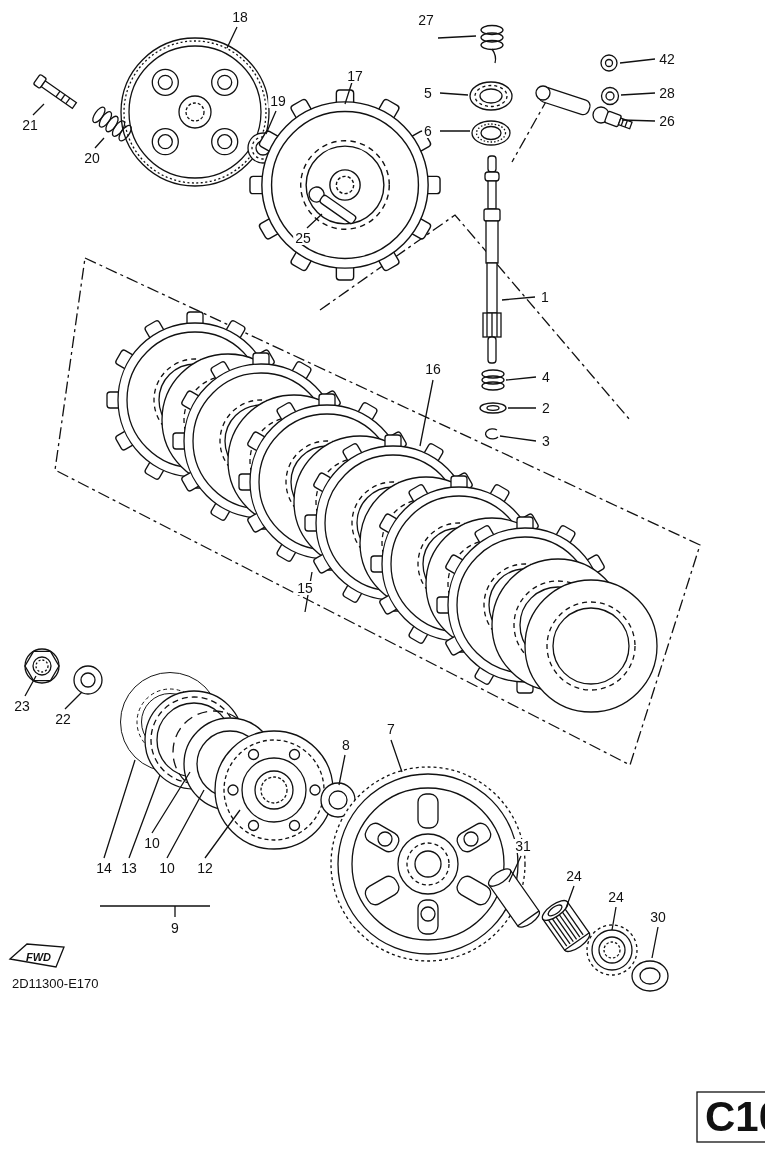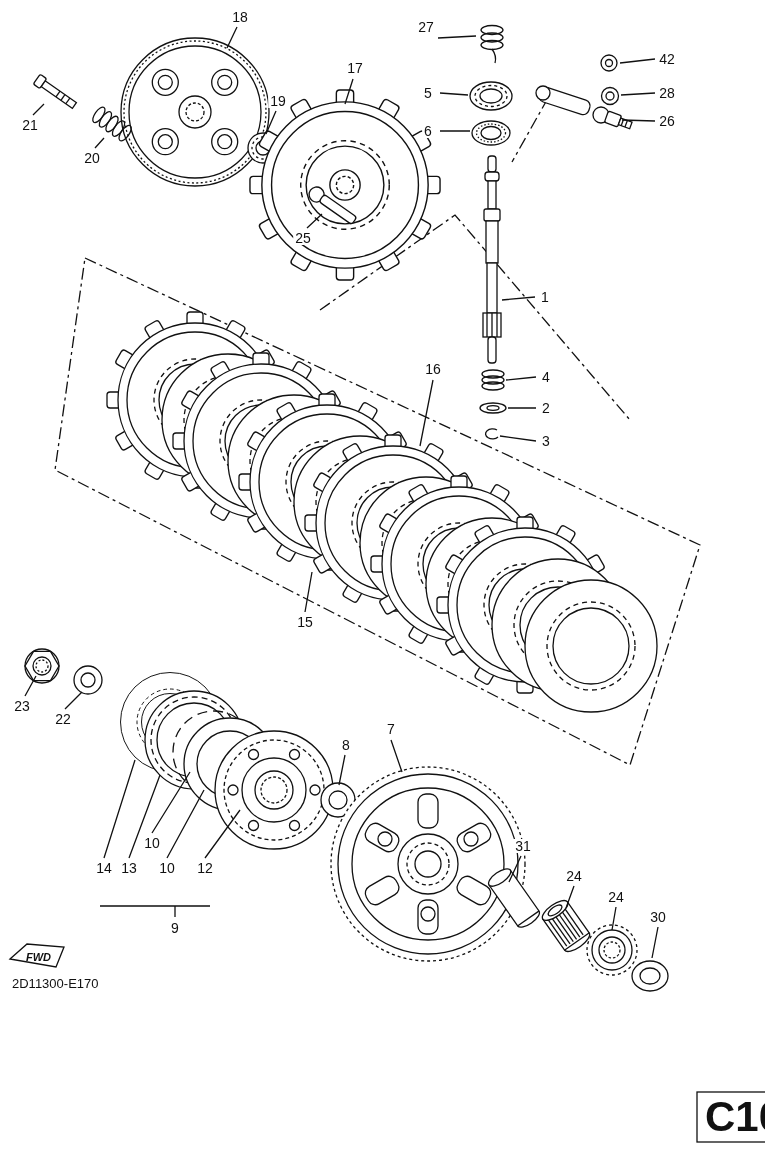--- a/index.html
+++ b/index.html
@@ -317,32 +317,32 @@
   <div class="callout" style="left:428px;top:93px">5</div>
   <div class="callout" style="left:428px;top:131px">6</div>
   <div class="callout" style="left:391px;top:729px">7</div>
   <div class="callout" style="left:346px;top:745px">8</div>
   <div class="callout" style="left:175px;top:928px">9</div>
   <div class="callout" style="left:167px;top:868px">10</div>
   <div class="callout" style="left:152px;top:843px">10</div>
   <div class="callout" style="left:205px;top:868px">12</div>
   <div class="callout" style="left:129px;top:868px">13</div>
   <div class="callout" style="left:104px;top:868px">14</div>
-  <div class="callout" style="left:305px;top:622px">15</div>
+  <div class="callout" style="left:305px;top:588px">15</div>
   <div class="callout" style="left:433px;top:369px">16</div>
-  <div class="callout" style="left:355px;top:68px">17</div>
+  <div class="callout" style="left:355px;top:76px">17</div>
   <div class="callout" style="left:240px;top:17px">18</div>
   <div class="callout" style="left:278px;top:101px">19</div>
   <div class="callout" style="left:92px;top:158px">20</div>
   <div class="callout" style="left:30px;top:125px">21</div>
   <div class="callout" style="left:63px;top:719px">22</div>
   <div class="callout" style="left:22px;top:706px">23</div>
   <div class="callout" style="left:574px;top:876px">24</div>
   <div class="callout" style="left:303px;top:238px">25</div>
   <div class="callout" style="left:667px;top:121px">26</div>
-  <div class="callout" style="left:426px;top:27px">27</div>
+  <div class="callout" style="left:426px;top:20px">27</div>
   <div class="callout" style="left:667px;top:93px">28</div>
   <div class="callout" style="left:667px;top:59px">42</div>
   <div class="callout" style="left:658px;top:917px">30</div>
   <div class="callout" style="left:523px;top:846px">31</div>
   <div class="callout" style="left:616px;top:897px">24</div>
 
 </div>
 
 </body></html>

